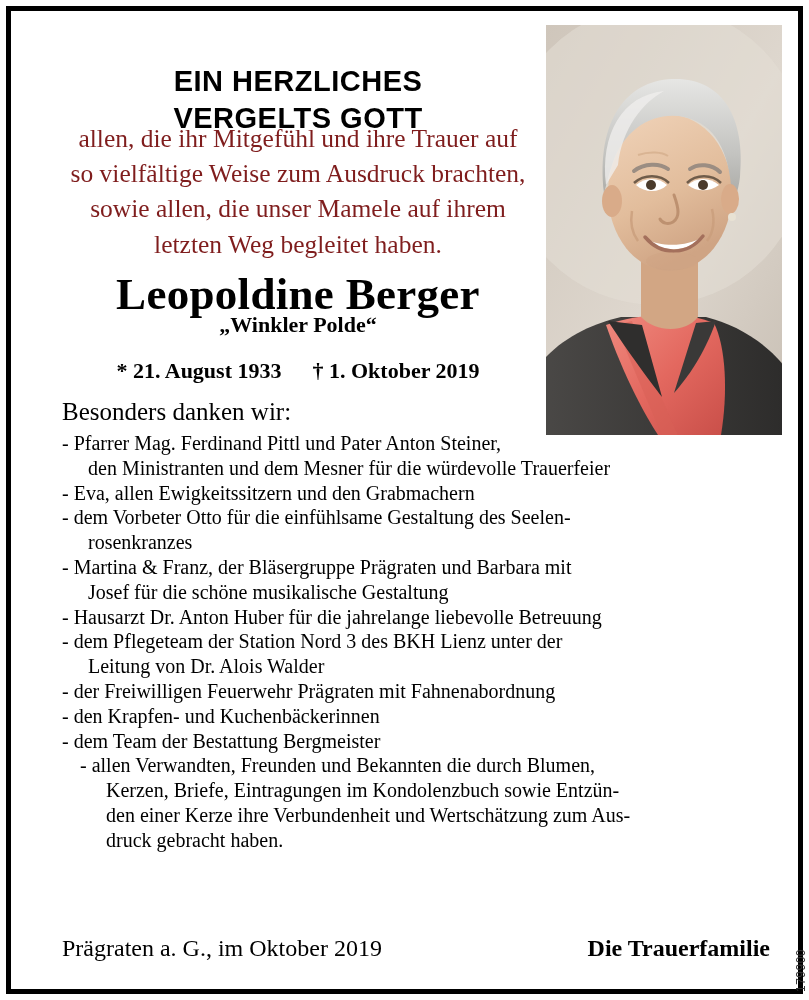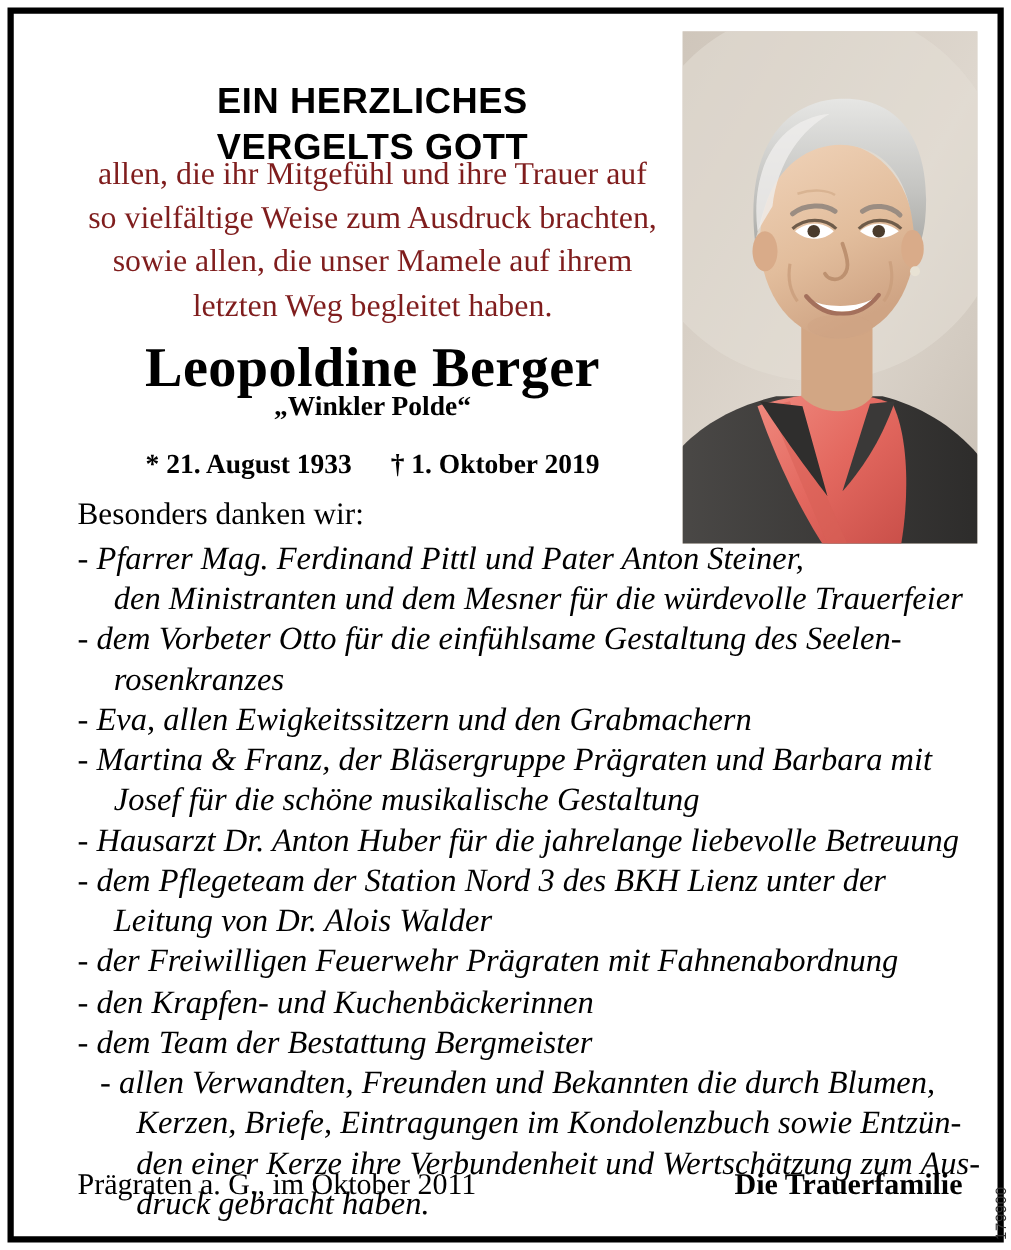--- a/index.html
+++ b/index.html
@@ -118,23 +118,22 @@
     top: 373px;
     font-size: 25px;
     color: #000;
   }
 
   .thanks-list {
     position: absolute;
     left: 35px;
     top: 406px;
     right: 8px;
-    font-size: 26px;
+    font-size: 20px;
     line-height: 1.24;
-    font-style: italic;
   }
   .thanks-list .item {
     display: block;
     padding-left: 16px;
     text-indent: -16px;
     margin-bottom: 0px;
   }
 
   .footer {
     position: absolute;
@@ -270,38 +269,38 @@
         <span>* 21. August 1933</span>
         <span class="sep"></span>
         <span>† 1. Oktober 2019</span>
       </div>
 
       <div class="thanks-head">Besonders danken wir:</div>
 
       <div class="thanks-list">
         <span class="item" style="white-space: pre;">- Pfarrer Mag. Ferdinand Pittl und Pater Anton Steiner,
   den Ministranten und dem Mesner für die würdevolle Trauerfeier</span>
+        <span class="item" style="white-space: pre;">- Eva, allen Ewigkeitssitzern und den Grabmachern</span>
         <span class="item" style="white-space: pre;">- dem Vorbeter Otto für die einfühlsame Gestaltung des Seelen-
   rosenkranzes</span>
-        <span class="item" style="white-space: pre;">- Eva, allen Ewigkeitssitzern und den Grabmachern</span>
         <span class="item" style="white-space: pre;">- Martina &amp; Franz, der Bläsergruppe Prägraten und Barbara mit
   Josef für die schöne musikalische Gestaltung</span>
         <span class="item" style="white-space: pre;">- Hausarzt Dr. Anton Huber für die jahrelange liebevolle Betreuung</span>
         <span class="item" style="white-space: pre;">- dem Pflegeteam der Station Nord 3 des BKH Lienz unter der
   Leitung von Dr. Alois Walder</span>
         <span class="item" style="white-space: pre;">- der Freiwilligen Feuerwehr Prägraten mit Fahnenabordnung</span>
         <span class="item" style="white-space: pre;">- den Krapfen- und Kuchenbäckerinnen</span>
         <span class="item" style="white-space: pre;">- dem Team der Bestattung Bergmeister</span>
         <span class="item" style="white-space: pre; margin-left: 18px;">- allen Verwandten, Freunden und Bekannten die durch Blumen,
   Kerzen, Briefe, Eintragungen im Kondolenzbuch sowie Entzün-
   den einer Kerze ihre Verbundenheit und Wertschätzung zum Aus-
   druck gebracht haben.</span>
       </div>
 
       <div class="footer">
-        <span class="place">Prägraten a. G., im Oktober 2011</span>
+        <span class="place">Prägraten a. G., im Oktober 2019</span>
         <span class="family">Die Trauerfamilie</span>
       </div>
 
     </div>
   </div>
   <div class="sidecode">179900</div>
 </div>
 
 </body></html>

